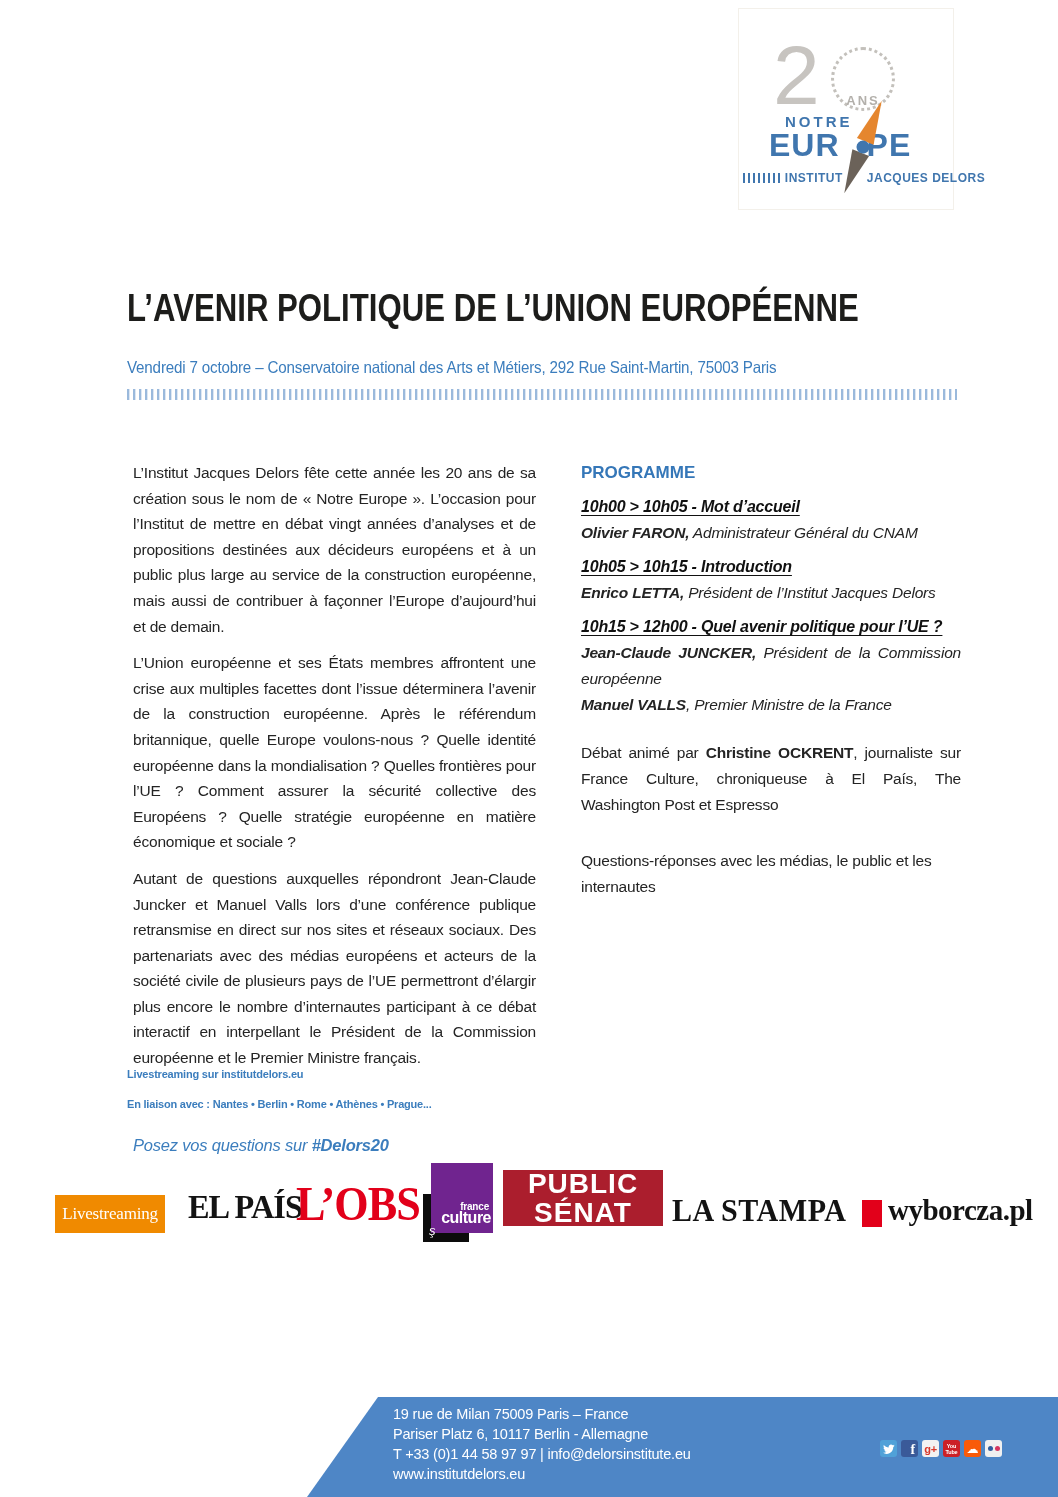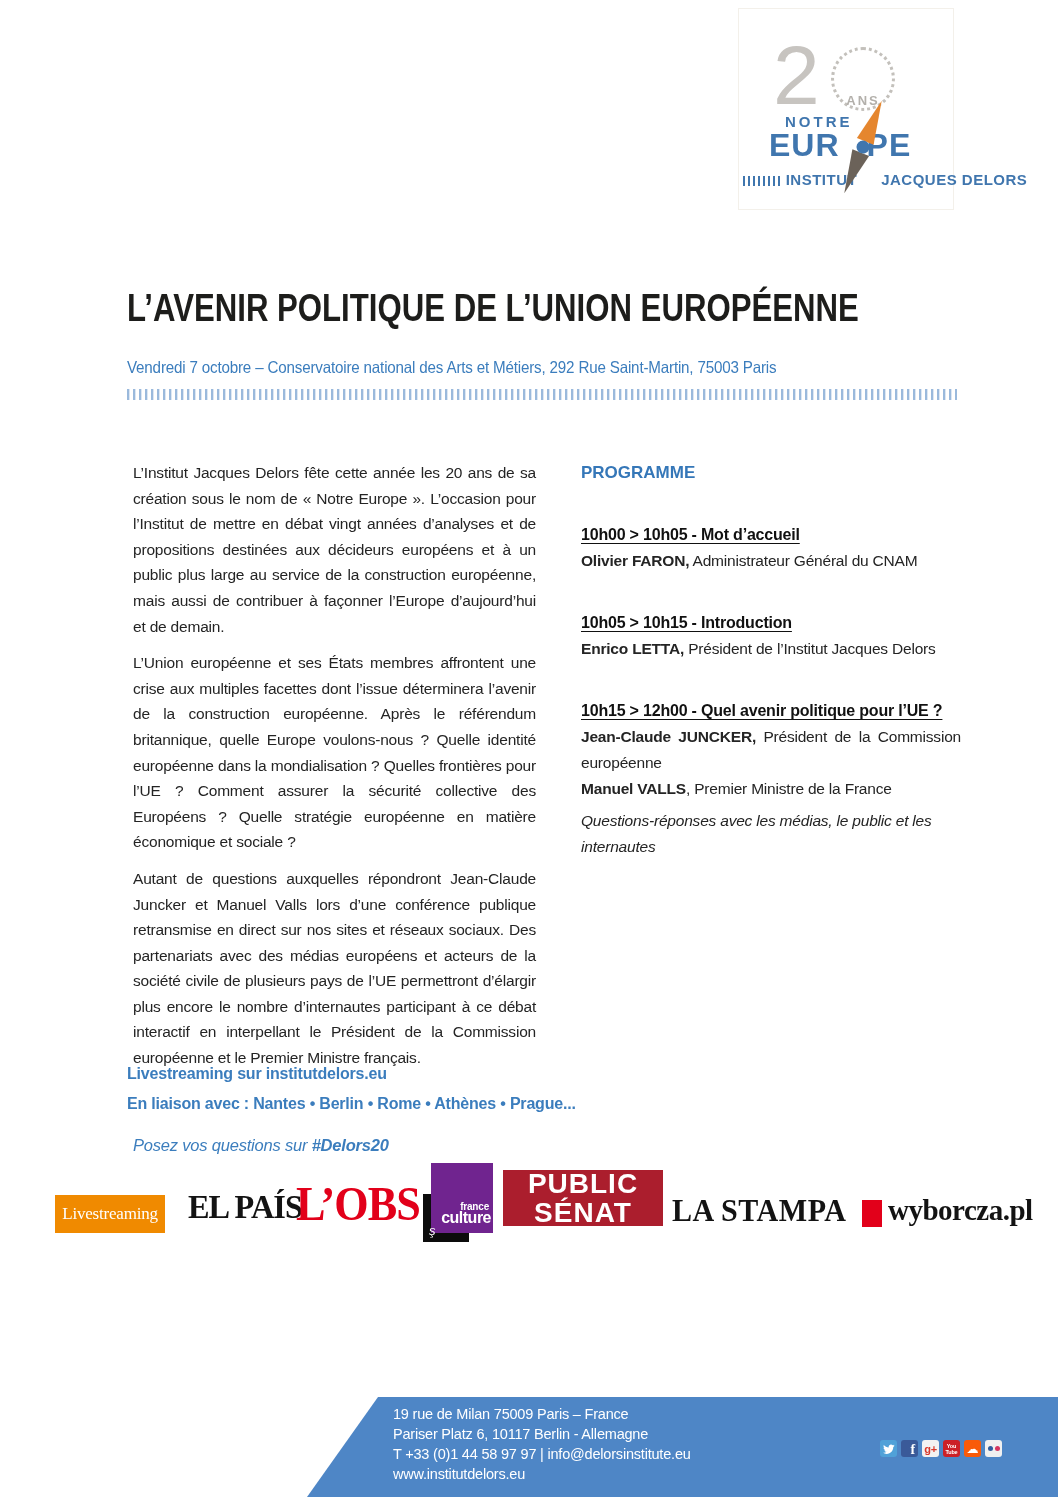--- a/index.html
+++ b/index.html
@@ -13,21 +13,21 @@
 
   
   .logo-box { left:738px; top:8px; width:216px; height:202px; background:#fff; border:1px solid #f3f0ea; }
   .logo-two { position:absolute; left:34px; top:24px; font-size:84px; line-height:1; font-weight:400; color:#c7c4c0; }
   .logo-zero { position:absolute; left:92px; top:38px; width:64px; height:64px; border:3px dotted #c3c0bb; border-radius:50%;
                display:flex; align-items:flex-end; justify-content:center; }
   .logo-ans { font-size:13px; color:#b3b0ab; letter-spacing:2px; font-weight:bold; }
   .logo-notre { position:absolute; left:46px; top:104px; font-size:15px; font-weight:bold; color:#4076ae; letter-spacing:3px; }
   .logo-europe { position:absolute; left:30px; top:118px; font-size:32px; font-weight:bold; color:#4076ae; letter-spacing:1px; }
   .logo-europe .gap { display:inline-block; width:27px; }
-  .logo-institut { position:absolute; left:4px; top:162px; font-size:15px; font-weight:bold; color:#4076ae; letter-spacing:0.5px; white-space:nowrap; }
+  .logo-institut { position:absolute; left:4px; top:162px; font-size:12px; font-weight:bold; color:#4076ae; letter-spacing:0.5px; white-space:nowrap; }
   .logo-institut .gap { display:inline-block; width:24px; }
   .logo-ticks { display:inline-block; width:38px; height:10px; vertical-align:-1px;
                 background:repeating-linear-gradient(90deg,#4076ae 0 2px,transparent 2px 5px); }
   .needle { position:absolute; left:124px; top:138px; width:20px; height:100px;
             transform:translate(-50%,-50%) rotate(22deg); z-index:3; }
   .needle-up { position:absolute; left:1px; top:0; width:0; height:0;
                border-left:9px solid transparent; border-right:9px solid transparent;
                border-bottom:44px solid #e5862e; }
   .needle-down { position:absolute; left:1px; bottom:0; width:0; height:0;
                  border-left:9px solid transparent; border-right:9px solid transparent;
@@ -41,29 +41,29 @@
   .doc-subtitle { left:127px; top:358px; font-size:16.5px; color:#3b7dbd;
                   transform:scaleX(0.92); transform-origin:left center; white-space:nowrap; }
   .tick-divider { left:127px; top:389px; width:830px; height:11px;
                   background:repeating-linear-gradient(90deg,#9ab9dc 0 2px,rgba(154,185,220,0.35) 2px 3px,transparent 3px 6px); }
 
   
   .col-left { left:133px; top:460px; width:403px; font-size:15.5px; line-height:25.6px; text-align:justify; color:#242424; }
   .col-left p + p { margin-top:11px; }
   .col-right { left:581px; top:460px; width:380px; font-size:15.5px; line-height:26px; color:#242424; }
   .prog-heading { color:#3577b8; font-weight:bold; font-size:17px; letter-spacing:0; }
-  .session { margin-top:36px; }
+  .session { margin-top:8px;font-style:italic; }
   .session-title { font-weight:bold; font-size:16px; text-decoration:underline; text-underline-offset:3px; color:#111; }
   .speaker-line { text-align:justify; }
   .b { font-weight:bold; }
   .debate { margin-top:22px; text-align:justify; }
-  .qa { margin-top:6px; font-style:italic; }
-
-  
-  .live-block { left:127px; top:1059px; color:#3b7dbd; font-weight:bold; font-size:16px; line-height:30px; }
+  .qa { margin-top:30px; }
+
+  
+  .live-block { left:127px; top:1059px; color:#3b7dbd; font-weight:bold; font-size:11px; line-height:30px; }
   .questions-line { left:133px; top:1136px; color:#3b7dbd; font-style:italic; font-size:16.5px; }
 
   
   .handelsblatt { left:55px; top:1195px; width:110px; height:38px; background:#f08a00; color:#fff;
                   font-family:"Liberation Serif",serif; font-size:17px; display:flex; align-items:center; justify-content:center; }
   .elpais { left:188px; top:1188px; font-family:"Liberation Serif",serif; font-weight:bold; font-size:34px;
             color:#131313; letter-spacing:-1px; transform:scaleX(0.95); transform-origin:left center; }
   .lobs { left:296px; top:1176px; font-family:"Liberation Serif",serif; font-weight:bold; font-size:48px;
           color:#e2001a; letter-spacing:-1px; transform:scaleX(0.92); transform-origin:left center; }
   .fc-wrap { left:423px; top:1163px; width:70px; height:79px; }
@@ -140,20 +140,21 @@
     <div class="session-title">10h05 &gt; 10h15 - Introduction</div>
     <div class="speaker-line"><span class="b">Enrico LETTA,</span><span> Président de l’Institut Jacques Delors</span></div>
   </div>
 
   <div class="session">
     <div class="session-title">10h15 &gt; 12h00 - Quel avenir politique pour l’UE ?</div>
     <div class="speaker-line"><span class="b">Jean-Claude JUNCKER,</span><span> Président de la Commission européenne</span></div>
     <div class="speaker-line"><span class="b">Manuel VALLS</span><span>, Premier Ministre de la France</span></div>
   </div>
 
+  <div class="debate"><span>Débat animé par </span><span class="b">Christine OCKRENT</span><span>, journaliste sur France Culture, chroniqueuse à El País, The Washington Post et Espresso</span></div>
 
   <div class="qa">Questions-réponses avec les médias, le public et les internautes</div>
 </div>
 
 <div class="abs live-block">
   <div><span>Livestreaming sur </span><span>institutdelors.eu</span></div>
   <div>En liaison avec : Nantes •  Berlin • Rome • Athènes • Prague...</div>
 </div>
 <div class="abs questions-line"><span>Posez vos questions sur </span><span class="b">#Delors20</span></div>
 

